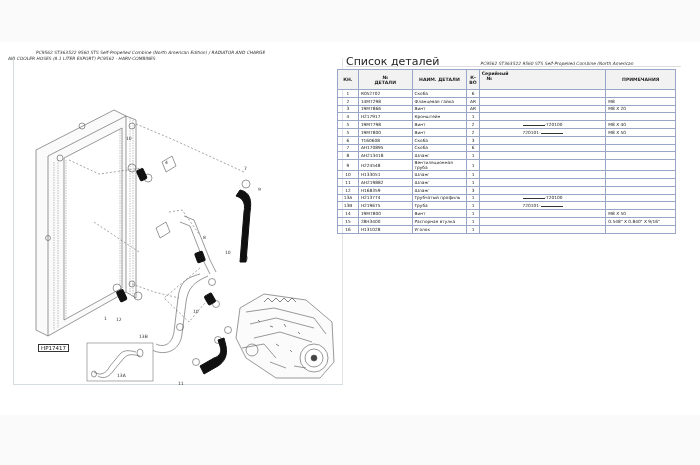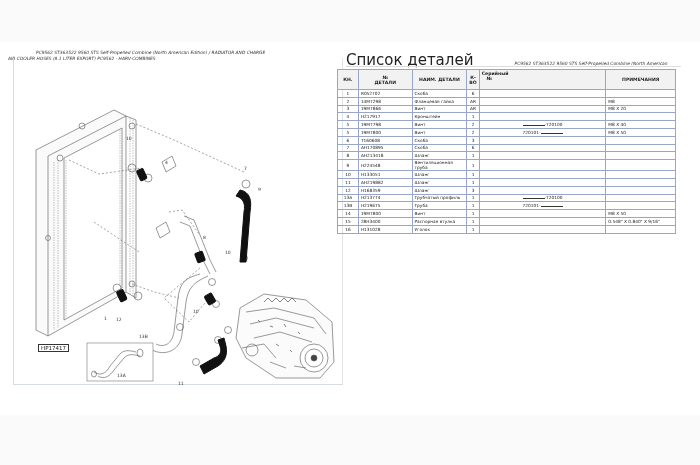--- a/index.html
+++ b/index.html
@@ -6,21 +6,21 @@
   html, body { width: 700px; height: 465px; overflow: hidden; background: #fafafa; }
   body { position: relative; font-family: "DejaVu Sans", sans-serif; color: #222; }
   .page { position: absolute; left: 0; top: 42px; width: 700px; height: 373px; background: #fff; }
 
   .left-title { position: absolute; left: 8px; top: 8px; width: 322px; font-size: 4.4px; font-style: italic; line-height: 6px; color: #333; }
   .left-title .l1 { padding-left: 28px; display: block; }
 
   .diagram-frame { position: absolute; left: 13px; top: 16px; width: 330px; height: 327px; border-left: 1px solid #d6dde0; border-bottom: 1px solid #d6dde0; border-right: 1px solid #e0e4e6; }
 
   .right-head { position: absolute; left: 346px; top: 8px; width: 335px; }
-  .list-title { font-size: 15px; color: #222; display: inline-block; margin-right: 36px; vertical-align: baseline; }
+  .list-title { font-size: 11px; color: #222; display: inline-block; margin-right: 36px; vertical-align: baseline; }
   .right-sub { display: inline; font-size: 4.4px; font-style: italic; line-height: 6px; color: #333; }
   .right-sub2 { font-size: 4.4px; font-style: italic; line-height: 6px; color: #333; }
   .hr { position: absolute; left: 346px; top: 24px; width: 335px; height: 1px; background: #ddd; }
 
   table.parts { position: absolute; left: 337px; top: 27px; width: 339px; border-collapse: collapse; border: 1.5px solid #555; font-size: 4.3px; }
   table.parts th, table.parts td { border: 0.6px solid #9aa6c8; padding: 0 2px; height: 7.8px; vertical-align: middle; }
   table.parts th { background: #f2f2f2; font-weight: bold; font-size: 4.6px; height: 20px; text-align: center; }
   table.parts th.ser { text-align: left; vertical-align: top; padding-top: 1px; }
   table.parts td.c { text-align: center; }
   .u { display: inline-block; border-bottom: 0.6px solid #333; width: 22px; height: 4px; vertical-align: baseline; }

